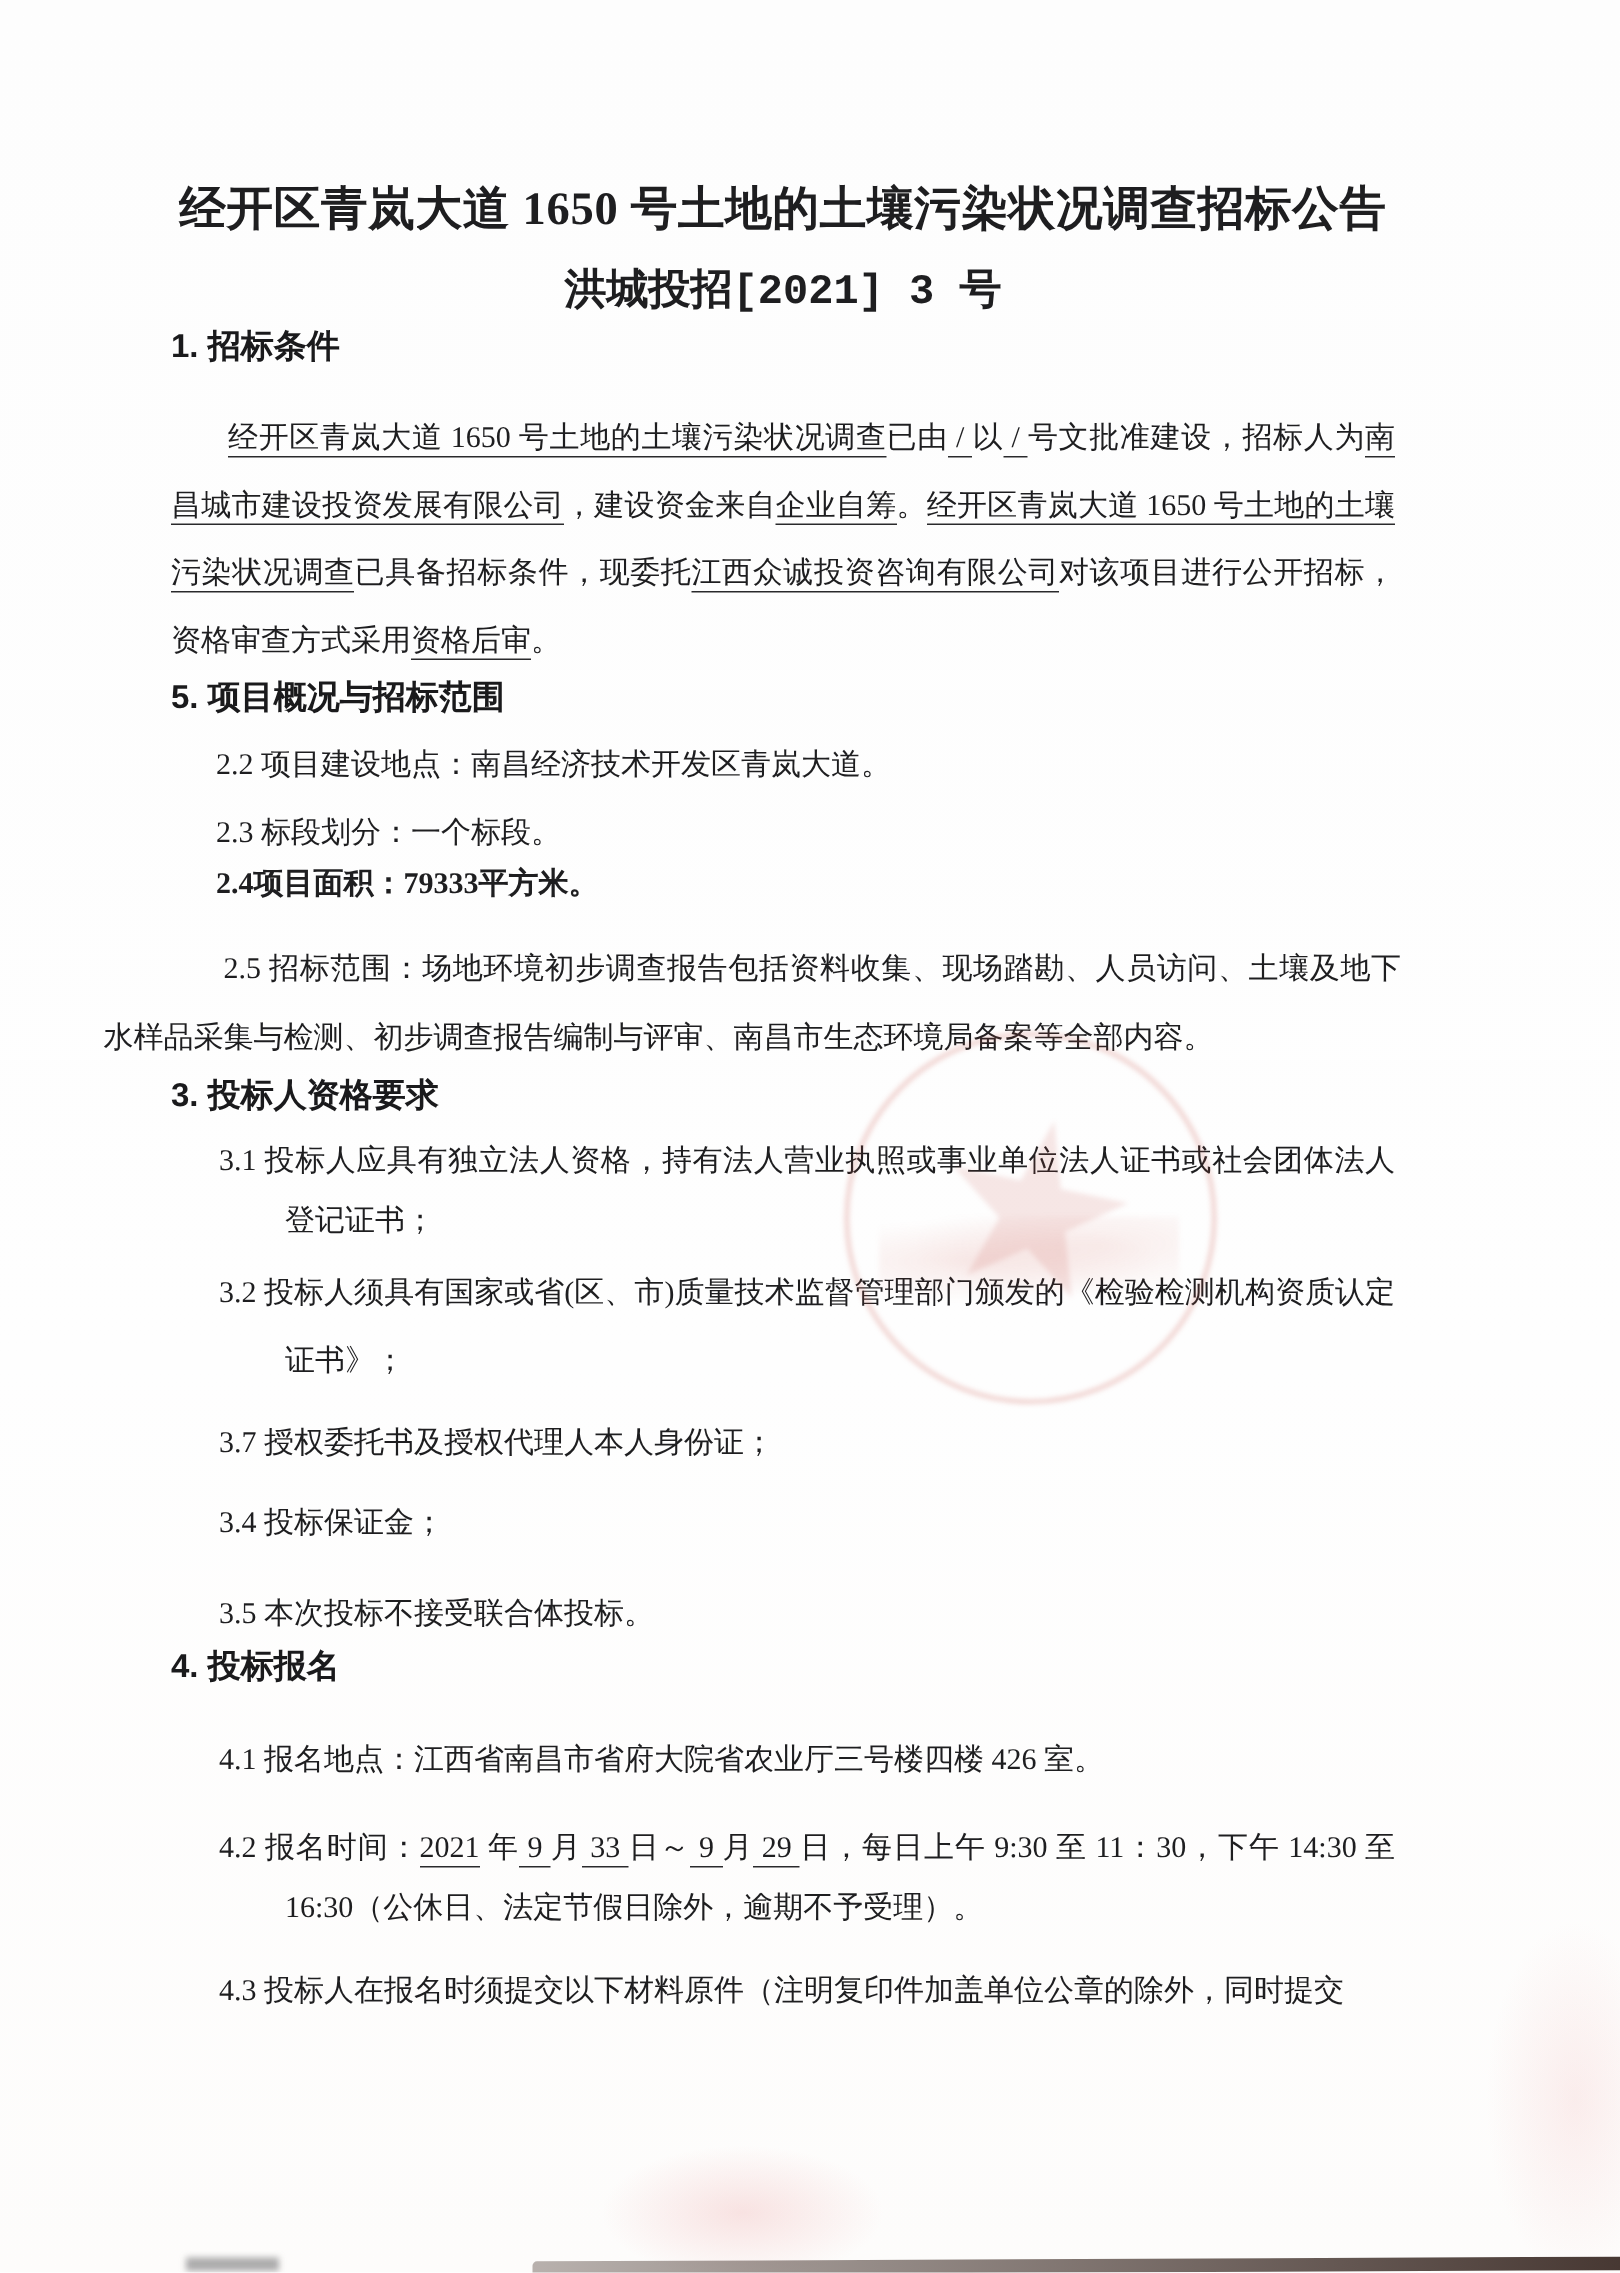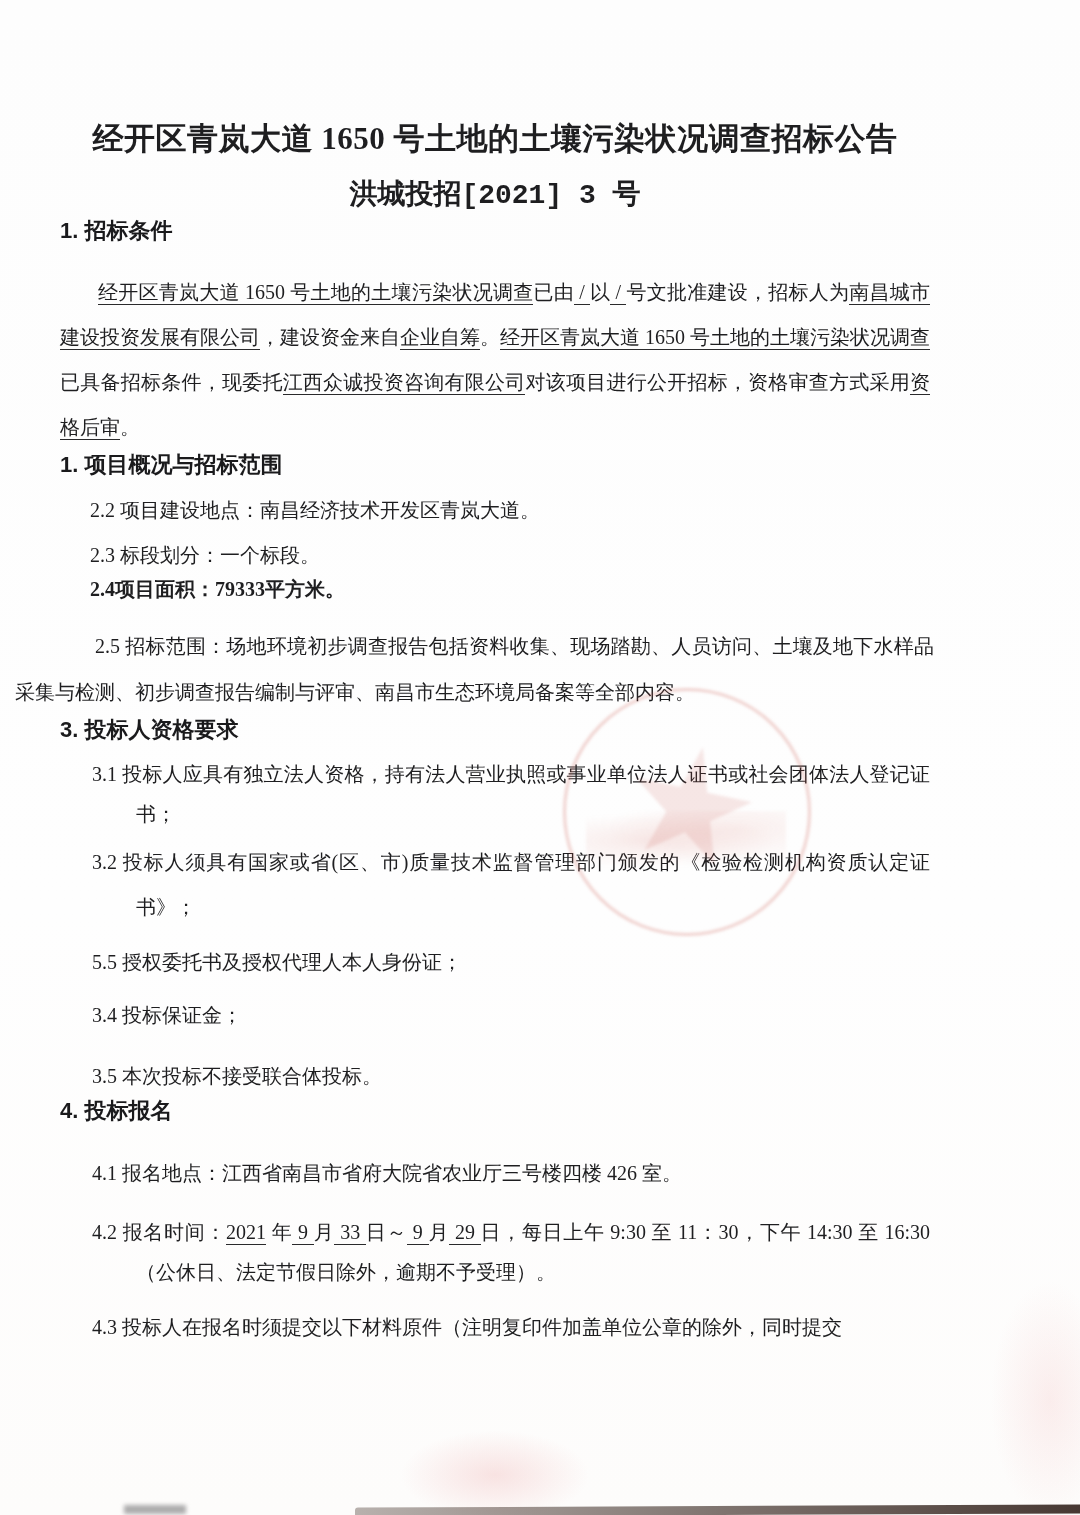--- a/index.html
+++ b/index.html
@@ -8,21 +8,21 @@
     width:1080px; height:1515px;
     background:#ffffff;
     font-family:"Liberation Serif","DejaVu Serif",serif;
     color:#1e1e20;
     position:relative;
     overflow:hidden;
   }
   .page {
     position:absolute; inset:0;
     background:linear-gradient(180deg,#fdfdfd 0%, #fefefe 60%, #fdfcfb 100%);
-    padding:118px 150px 0 60px;
+    padding:118px 150px 0 114px;
   }
   h1.doc-title {
     margin:0; text-align:center;
     font-size:31px; font-weight:bold; line-height:42px;
     letter-spacing:0.5px;
     font-family:"Liberation Serif","DejaVu Serif",serif;
   }
   h2.doc-number {
     margin:16px 0 0 0; text-align:center;
     font-size:28px; font-weight:bold; line-height:40px;
@@ -118,30 +118,30 @@
 <body>
 
 <div class="page">
 
   <h1 class="doc-title">经开区青岚大道 1650 号土地的土壤污染状况调查招标公告</h1>
   <h2 class="doc-number">洪城投招[2021] 3 号</h2>
 
   <h3 class="sec-heading h1m">1.  招标条件</h3>
   <p class="para1"><span class="u">经开区青岚大道 1650 号土地的土壤污染状况调查</span><span>已由</span><span class="u">  /  </span><span>以</span><span class="u"> / </span><span>号文批准建设，招标人为</span><span class="u">南昌城市建设投资发展有限公司</span><span>，建设资金来自</span><span class="u">企业自筹</span><span>。</span><span class="u">经开区青岚大道 1650 号土地的土壤污染状况调查</span><span>已具备招标条件，现委托</span><span class="u">江西众诚投资咨询有限公司</span><span>对该项目进行公开招标，资格审查方式采用</span><span class="u">资格后审</span><span>。</span></p>
 
-  <h3 class="sec-heading h2m">1.  项目概况与招标范围</h3>
+  <h3 class="sec-heading h2m">5.  项目概况与招标范围</h3>
   <p class="item i22">2.2 项目建设地点：南昌经济技术开发区青岚大道。</p>
   <p class="item i23">2.3 标段划分：一个标段。</p>
   <p class="item i24">2.4项目面积：79333平方米。</p>
   <p class="p25">2.5 招标范围：场地环境初步调查报告包括资料收集、现场踏勘、人员访问、土壤及地下水样品采集与检测、初步调查报告编制与评审、南昌市生态环境局备案等全部内容。</p>
 
   <h3 class="sec-heading h3m">3.  投标人资格要求</h3>
   <p class="hang i31">3.1 投标人应具有独立法人资格，持有法人营业执照或事业单位法人证书或社会团体法人登记证书；</p>
   <p class="hang i32">3.2 投标人须具有国家或省(区、市)质量技术监督管理部门颁发的《检验检测机构资质认定证书》；</p>
-  <p class="hang i33">5.5  授权委托书及授权代理人本人身份证；</p>
+  <p class="hang i33">3.7  授权委托书及授权代理人本人身份证；</p>
   <p class="hang i34">3.4  投标保证金；</p>
   <p class="hang i35">3.5  本次投标不接受联合体投标。</p>
 
   <h3 class="sec-heading h4m">4.  投标报名</h3>
   <p class="hang i41">4.1  报名地点：江西省南昌市省府大院省农业厅三号楼四楼 426 室。</p>
   <p class="hang i42"><span>4.2  报名时间：</span><span class="u">2021</span><span> 年</span><span class="u">  9 </span><span> 月</span><span class="u"> 33 </span><span> 日～</span><span class="u"> 9 </span><span> 月</span><span class="u"> 29 </span><span> 日，每日上午 9:30 至 11：30，下午 14:30 至 16:30（公休日、法定节假日除外，逾期不予受理）。</span></p>
   <p class="hang i43">4.3  投标人在报名时须提交以下材料原件（注明复印件加盖单位公章的除外，同时提交</p>
 
 </div>
 

